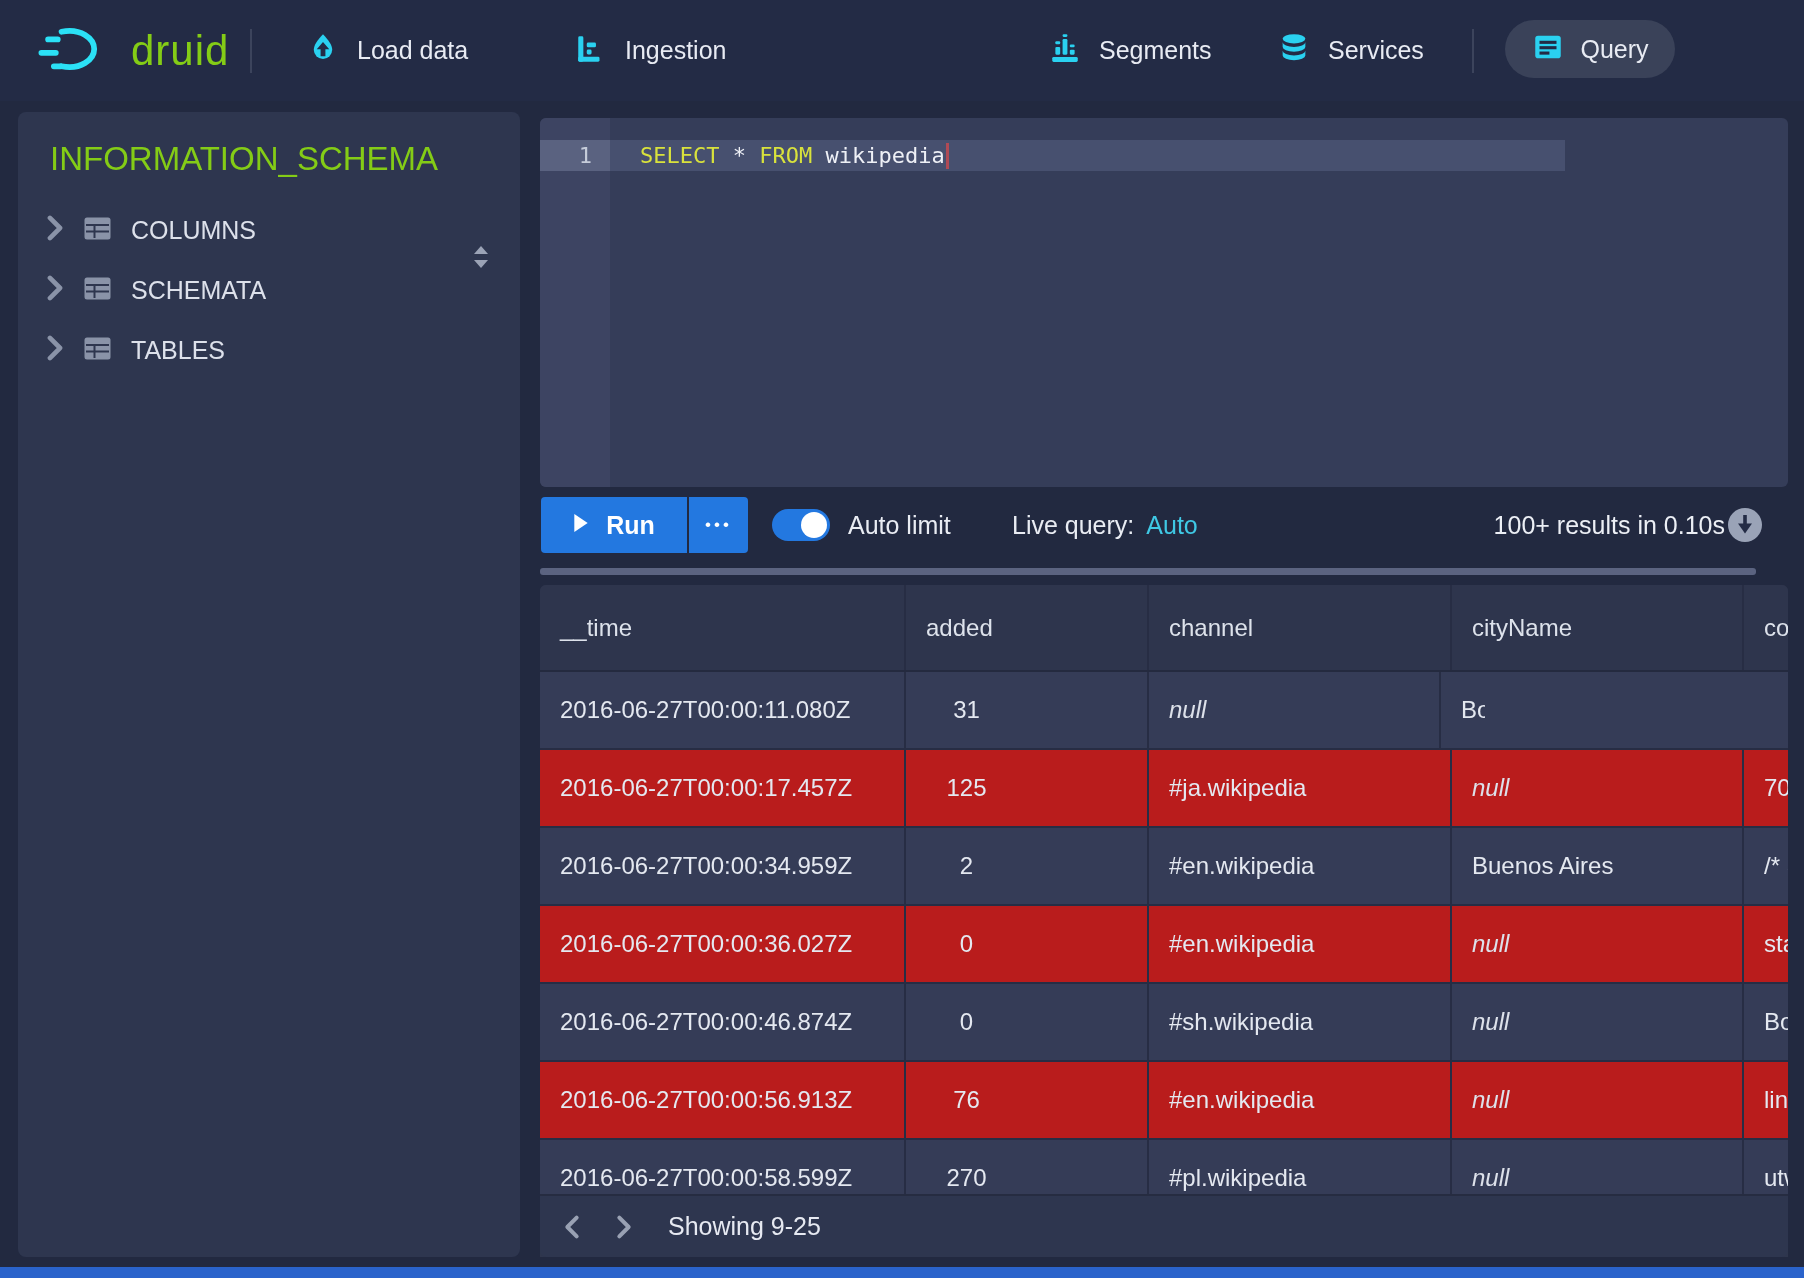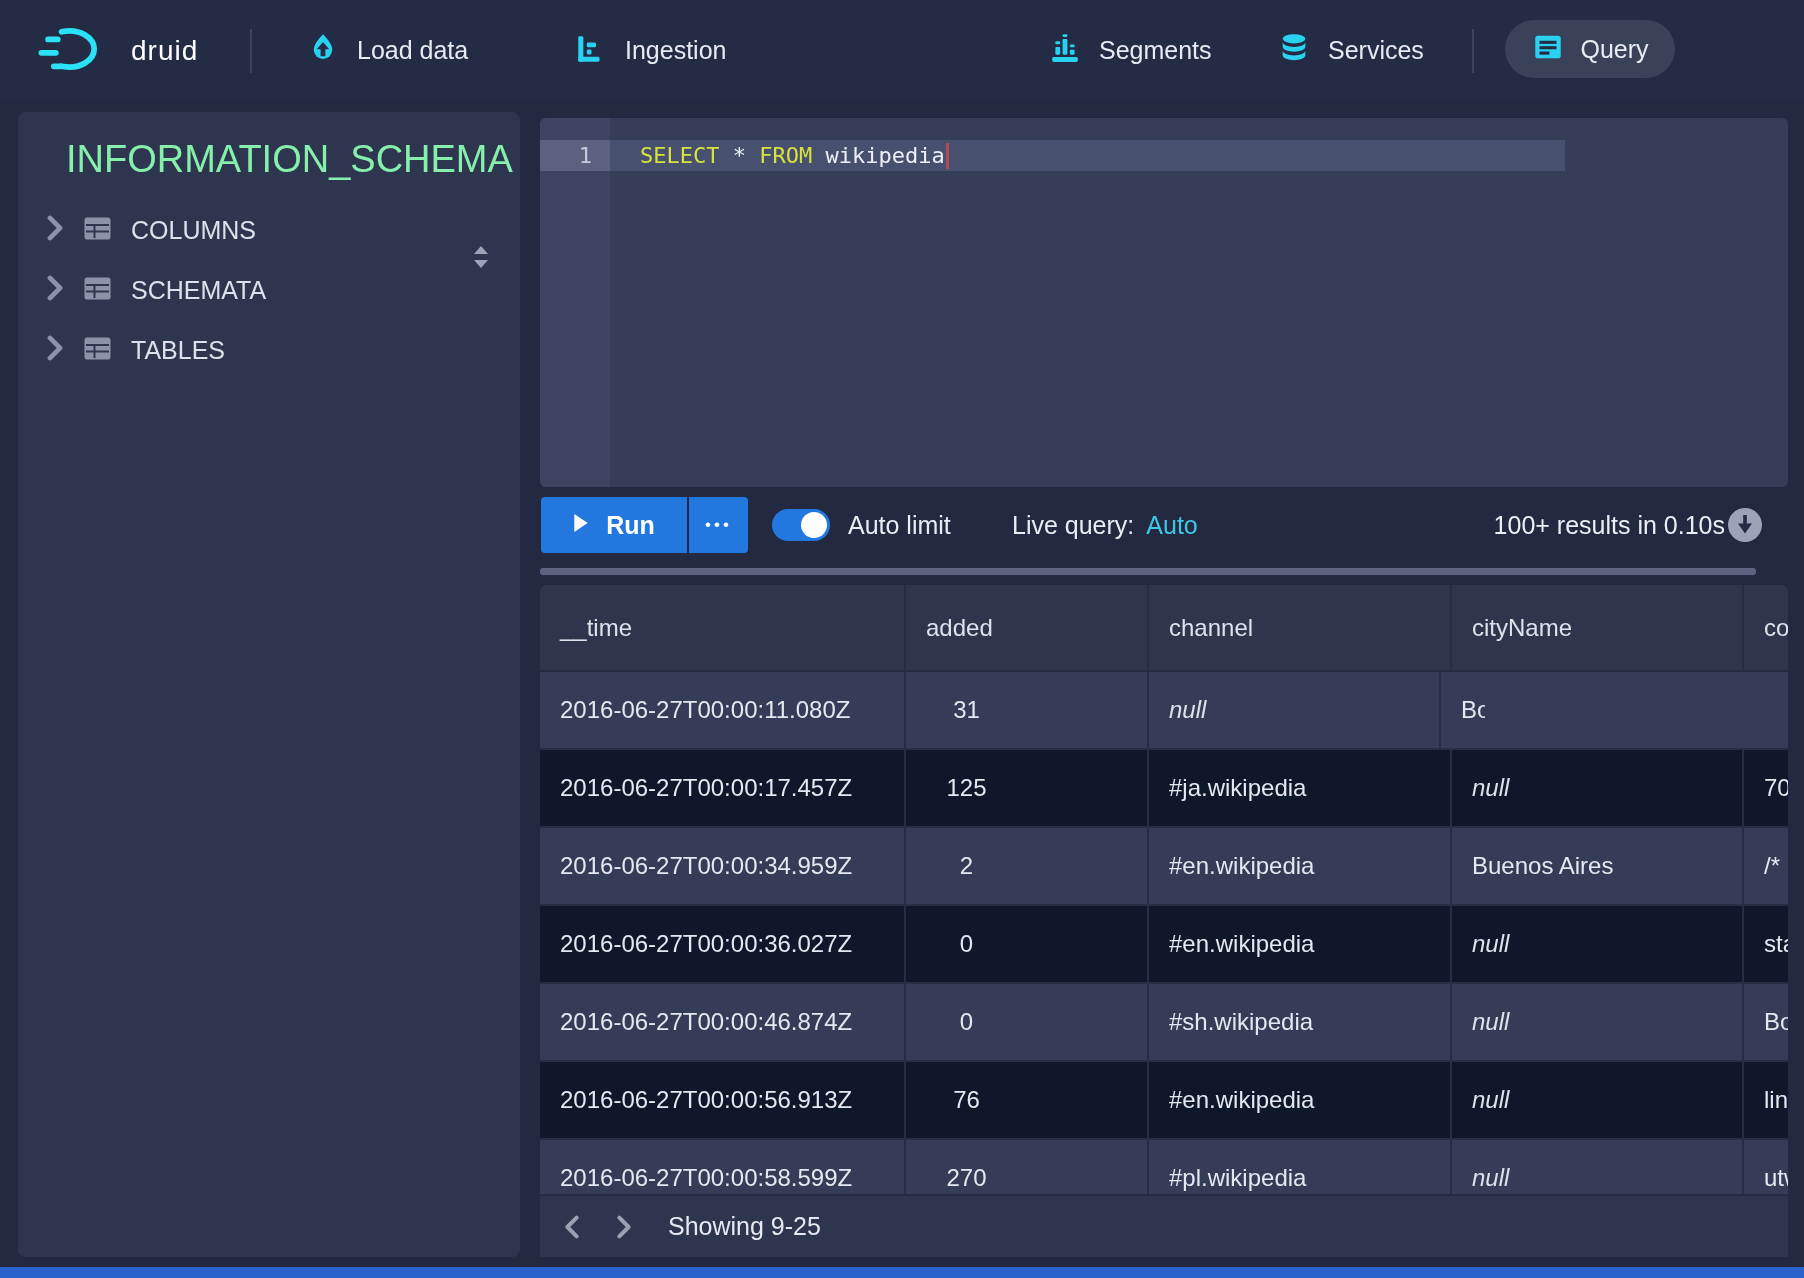--- a/index.html
+++ b/index.html
@@ -6,28 +6,28 @@
   #canvas{position:relative;width:1804px;height:1278px;background:#222940;overflow:hidden;
           font-family:"Liberation Sans",sans-serif;color:#e6e9f1;}
   .abs{position:absolute;}
   .flexc{display:flex;align-items:center;}
 
   
   #navbar{left:0;top:0;width:1804px;height:101px;background:#232b45;}
   .nav-item{height:101px;display:flex;align-items:center;gap:17px;cursor:pointer;}
   .nav-label{font-size:25px;color:#e8ebf3;}
   .nav-divider{width:2px;height:44px;background:#3c445c;top:29px;}
-  #logo-word{font-size:28px;font-weight:300;color:#ffffff;letter-spacing:1px;}
+  #logo-word{font-size:42px;font-weight:300;color:#84cc16;letter-spacing:1px;}
   #query-pill{left:1505px;top:20px;width:170px;height:58px;border-radius:29px;background:#3a4259;
               display:flex;align-items:center;justify-content:center;gap:15px;cursor:pointer;}
 
   
   #sidebar{left:18px;top:112px;width:502px;height:1145px;background:#2e364f;border-radius:8px;}
   #sidebar-title-row{left:0;top:24px;width:502px;height:46px;display:flex;align-items:center;}
-  #sidebar-title{margin-left:48px;font-size:38px;color:#86efac;}
+  #sidebar-title{margin-left:32px;font-size:33px;color:#84cc16;}
   .schema-item{position:absolute;left:0;width:502px;height:58px;display:flex;align-items:center;cursor:pointer;}
   .schema-item .chev{margin-left:28px;}
   .schema-item .tbl-icon{margin-left:20px;}
   .schema-item .lbl{margin-left:20px;font-size:25px;color:#dde1eb;}
 
   
   #editor{left:540px;top:118px;width:1248px;height:369px;background:#353d59;border-radius:6px;overflow:hidden;}
   #gutter{position:absolute;left:0;top:0;width:70px;height:369px;background:#3d4462;}
   #gutter-active{position:absolute;left:0;top:22px;width:70px;height:31px;background:#5a6280;
                  display:flex;align-items:center;justify-content:flex-end;padding-right:18px;box-sizing:border-box;
@@ -56,21 +56,21 @@
   #hscroll{left:540px;top:568px;width:1216px;height:7px;border-radius:3px;background:#5b6380;cursor:pointer;}
 
   
   #table{left:540px;top:585px;width:1248px;height:672px;background:#2f364d;border-radius:6px 6px 0 0;overflow:hidden;}
   #thead{display:flex;height:87px;background:#2e354d;border-bottom:2px solid #242a3f;box-sizing:border-box;}
   .th{display:flex;align-items:center;padding-left:20px;box-sizing:border-box;font-size:24px;color:#dde2eb;
       overflow:hidden;white-space:nowrap;border-left:2px solid #272d44;cursor:pointer;}
   .th:first-child{border-left:none;}
   .tr{display:flex;height:78px;border-bottom:2px solid #272d44;box-sizing:border-box;}
   .tr.odd{background:#353c57;}
-  .tr.even{background:#0f172a;}
+  .tr.even{background:#b91c1c;}
   .td{display:flex;align-items:center;padding-left:20px;box-sizing:border-box;font-size:24px;color:#e4e8f0;
       overflow:hidden;white-space:nowrap;border-left:2px solid #272d44;cursor:pointer;}
   .td:first-child{border-left:none;}
   .td-num{justify-content:center;padding:0 120px 0 0;}
   .null-val{font-style:italic;color:#dde1ea;}
 
   
   #table-footer{left:540px;top:1194px;width:1248px;height:63px;background:#2e364f;border-top:2px solid #262c41;
                 border-radius:0 0 6px 6px;box-sizing:border-box;display:flex;align-items:center;}
   .page-chev{width:40px;height:40px;display:flex;align-items:center;justify-content:center;cursor:pointer;}

